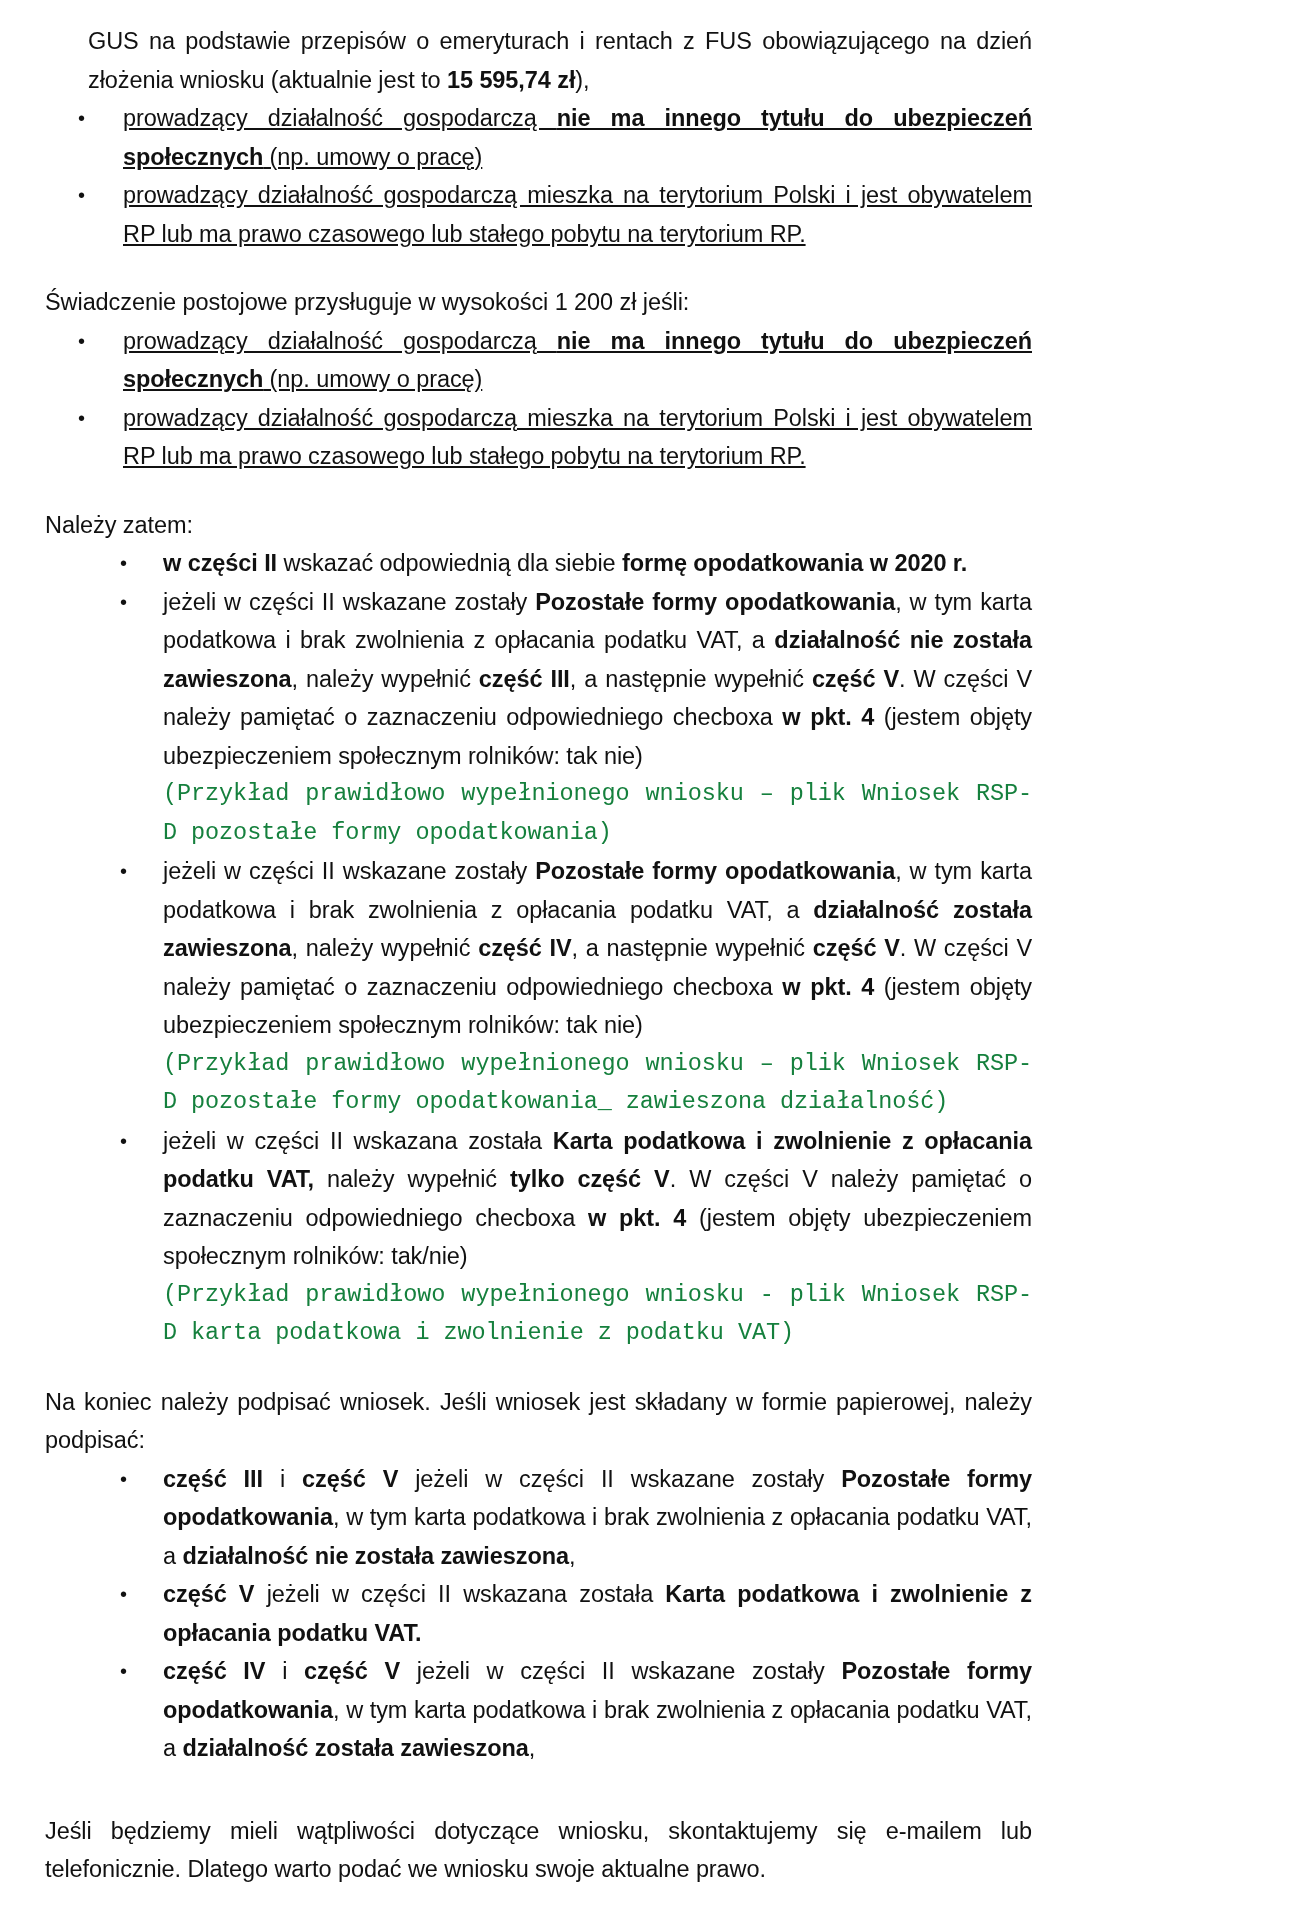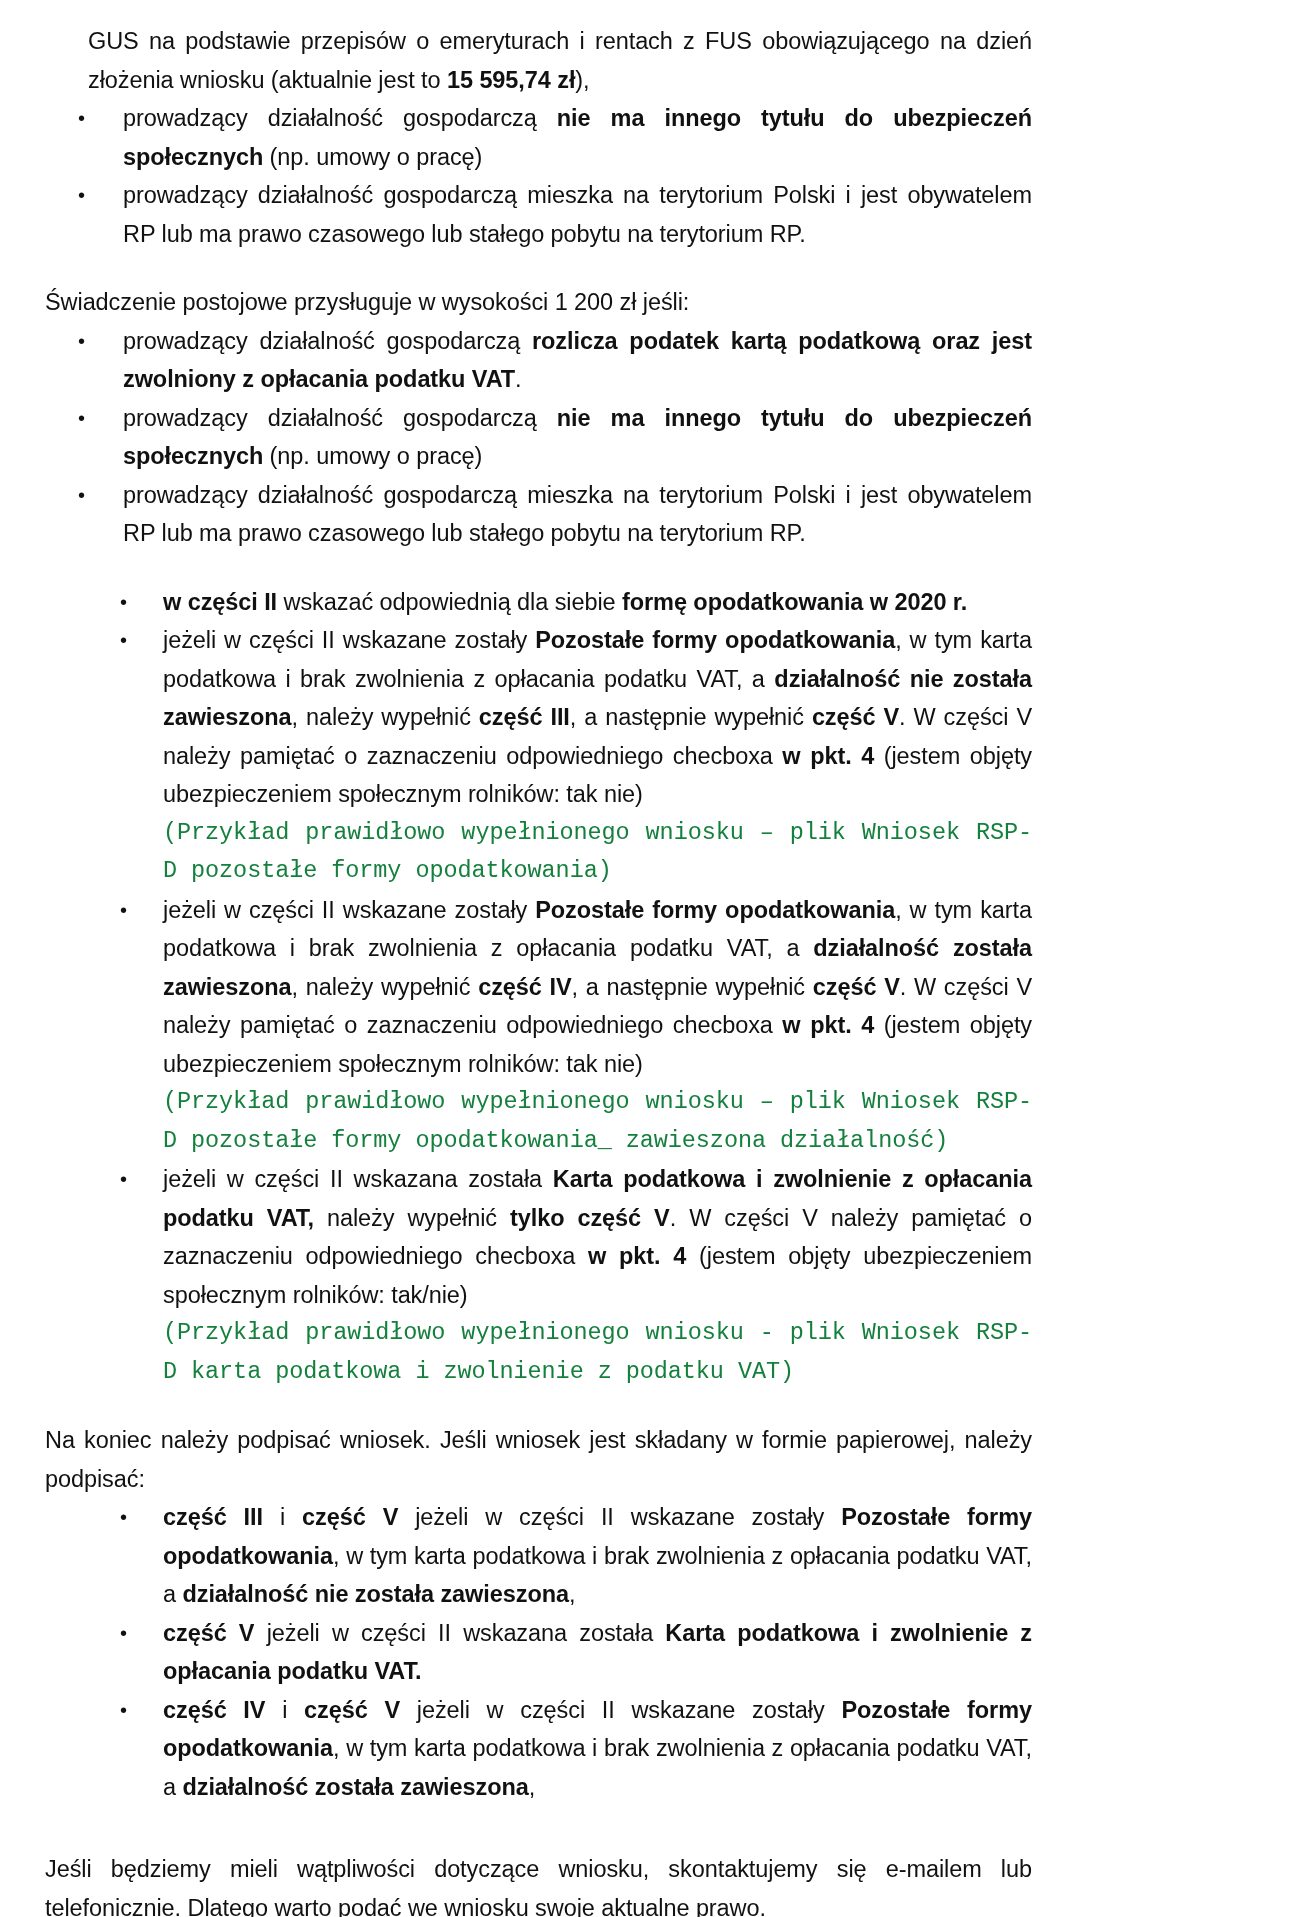--- a/index.html
+++ b/index.html
@@ -62,20 +62,21 @@
     content: "\2022";
     position: absolute;
     font-size: 20px;
     line-height: 38.5px;
     color: #111111;
   }
 
   
   ul.lvl1 > li {
     padding-left: 78px;
+    text-decoration: underline;
   }
   ul.lvl1 > li::before {
     left: 33px;
   }
 
   
   ul.lvl2 > li {
     padding-left: 118px;
   }
   ul.lvl2 > li::before {
@@ -105,27 +106,27 @@
   <ul class="bl lvl1">
     <li><span>prowadzący działalność gospodarczą </span><b>nie ma innego tytułu do ubezpieczeń społecznych</b><span> (np. umowy o pracę)</span></li>
     <li><span>prowadzący działalność gospodarczą mieszka na terytorium Polski i jest obywatelem RP lub ma prawo czasowego lub stałego pobytu na terytorium RP.</span></li>
   </ul>
 
   <div class="spacer-md"></div>
 
   <p class="para lead">Świadczenie postojowe przysługuje w wysokości 1 200 zł jeśli:</p>
 
   <ul class="bl lvl1">
-    <li><span>prowadzący działalność gospodarczą </span><b>rozlicza podatek kartą podatkową oraz jest zwolniony z opłacania podatku VAT</b><span>.</span></li>
     <li><span>prowadzący działalność gospodarczą </span><b>nie ma innego tytułu do ubezpieczeń społecznych</b><span> (np. umowy o pracę)</span></li>
     <li><span>prowadzący działalność gospodarczą mieszka na terytorium Polski i jest obywatelem RP lub ma prawo czasowego lub stałego pobytu na terytorium RP.</span></li>
   </ul>
 
   <div class="spacer-md"></div>
 
+  <p class="para lead">Należy zatem:</p>
 
   <ul class="bl lvl2">
 
     <li><b>w części II</b><span> wskazać odpowiednią dla siebie </span><b>formę opodatkowania w 2020 r.</b></li>
 
     <li><span>jeżeli w części II wskazane zostały </span><b>Pozostałe formy opodatkowania</b><span>, w tym karta podatkowa i brak zwolnienia z opłacania podatku VAT, a </span><b>działalność nie została zawieszona</b><span>, należy wypełnić </span><b>część III</b><span>, a następnie wypełnić </span><b>część V</b><span>. W części V należy pamiętać o zaznaczeniu odpowiedniego checboxa </span><b>w pkt. 4</b><span> (jestem objęty ubezpieczeniem społecznym rolników: tak nie)</span><span class="green">(Przykład prawidłowo wypełnionego wniosku – plik Wniosek RSP-D pozostałe formy opodatkowania)</span></li>
 
     <li><span>jeżeli w części II wskazane zostały </span><b>Pozostałe formy opodatkowania</b><span>, w tym karta podatkowa i brak zwolnienia z opłacania podatku VAT, a </span><b>działalność została zawieszona</b><span>, należy wypełnić </span><b>część IV</b><span>, a następnie wypełnić </span><b>część V</b><span>. W części V należy pamiętać o zaznaczeniu odpowiedniego checboxa </span><b>w pkt. 4</b><span> (jestem objęty ubezpieczeniem społecznym rolników: tak nie)</span><span class="green">(Przykład prawidłowo wypełnionego wniosku – plik Wniosek RSP-D pozostałe formy opodatkowania_ zawieszona działalność)</span></li>
 
     <li><span>jeżeli w części II wskazana została </span><b>Karta podatkowa i zwolnienie z opłacania podatku VAT,</b><span> należy wypełnić </span><b>tylko część V</b><span>. W części V należy pamiętać o zaznaczeniu odpowiedniego checboxa </span><b>w pkt. 4</b><span> (jestem objęty ubezpieczeniem społecznym rolników: tak/nie)</span><span class="green">(Przykład prawidłowo wypełnionego wniosku - plik Wniosek RSP-D karta podatkowa i zwolnienie z podatku VAT)</span></li>

